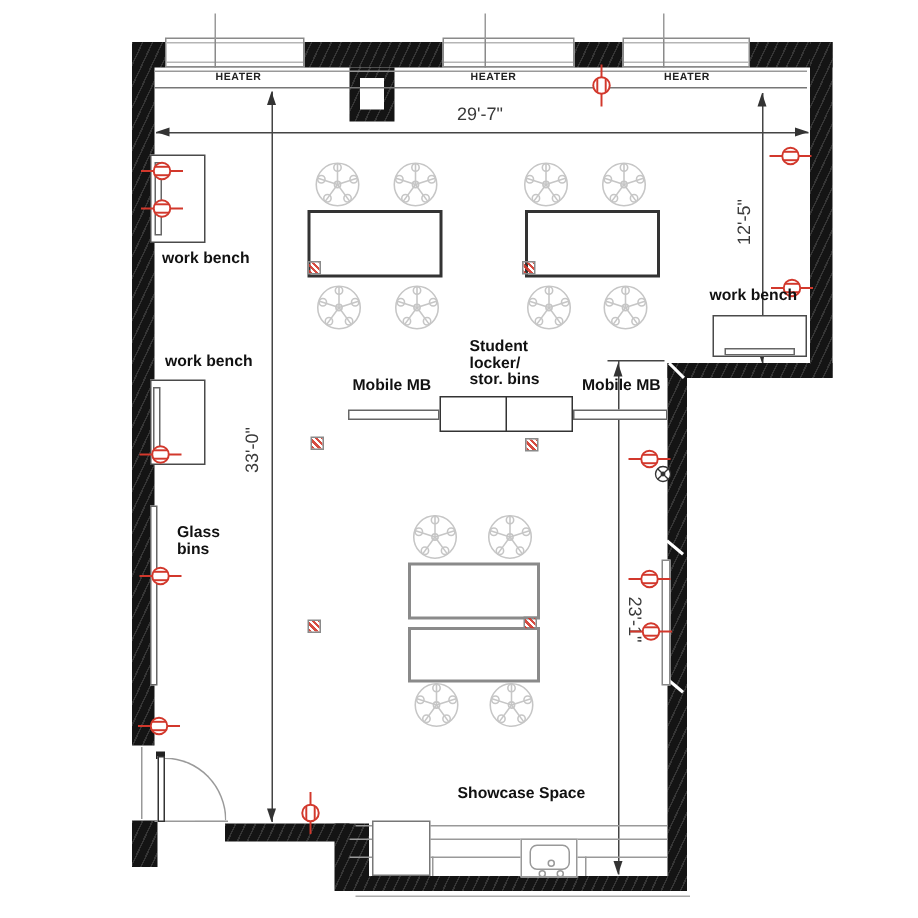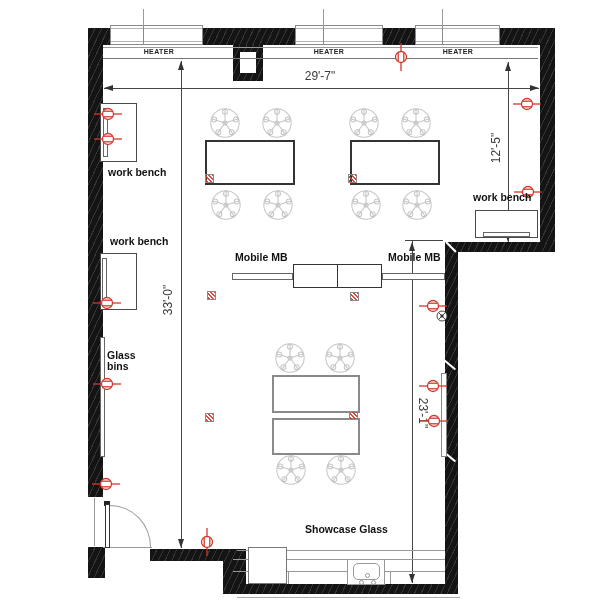--- a/index.html
+++ b/index.html
@@ -254,22 +254,27 @@
   <div class="fbox" style="left:205px;top:174px;"></div>
   <div class="fbox" style="left:348px;top:174px;"></div>
   <div class="fbox" style="left:207px;top:291px;"></div>
   <div class="fbox" style="left:350px;top:292px;"></div>
   <div class="fbox" style="left:205px;top:413px;"></div>
   <div class="fbox" style="left:349px;top:411px;"></div>
 
   <div class="lbl" style="left:108px;top:167px;">work bench</div>
   <div class="lbl" style="left:110px;top:236px;">work bench</div>
   <div class="lbl" style="left:473px;top:192px;">work bench</div>
-  <div class="lbl" style="left:107px;top:350px;">
+  <div class="lbl" style="left:118px;top:350px;">
     <span>Glass</span><br>
     <span>bins</span>
   </div>
   <div class="lbl" style="left:235px;top:252px;">Mobile MB</div>
+  <div class="lbl" style="left:313px;top:226px;">
+    <span>Student</span><br>
+    <span>locker/</span><br>
+    <span>stor. bins</span>
+  </div>
   <div class="lbl" style="left:388px;top:252px;">Mobile MB</div>
-  <div class="lbl" style="left:305px;top:524px;">Showcase Glass</div>
+  <div class="lbl" style="left:305px;top:524px;">Showcase Space</div>
 
 
 </div>
 
 </body></html>

